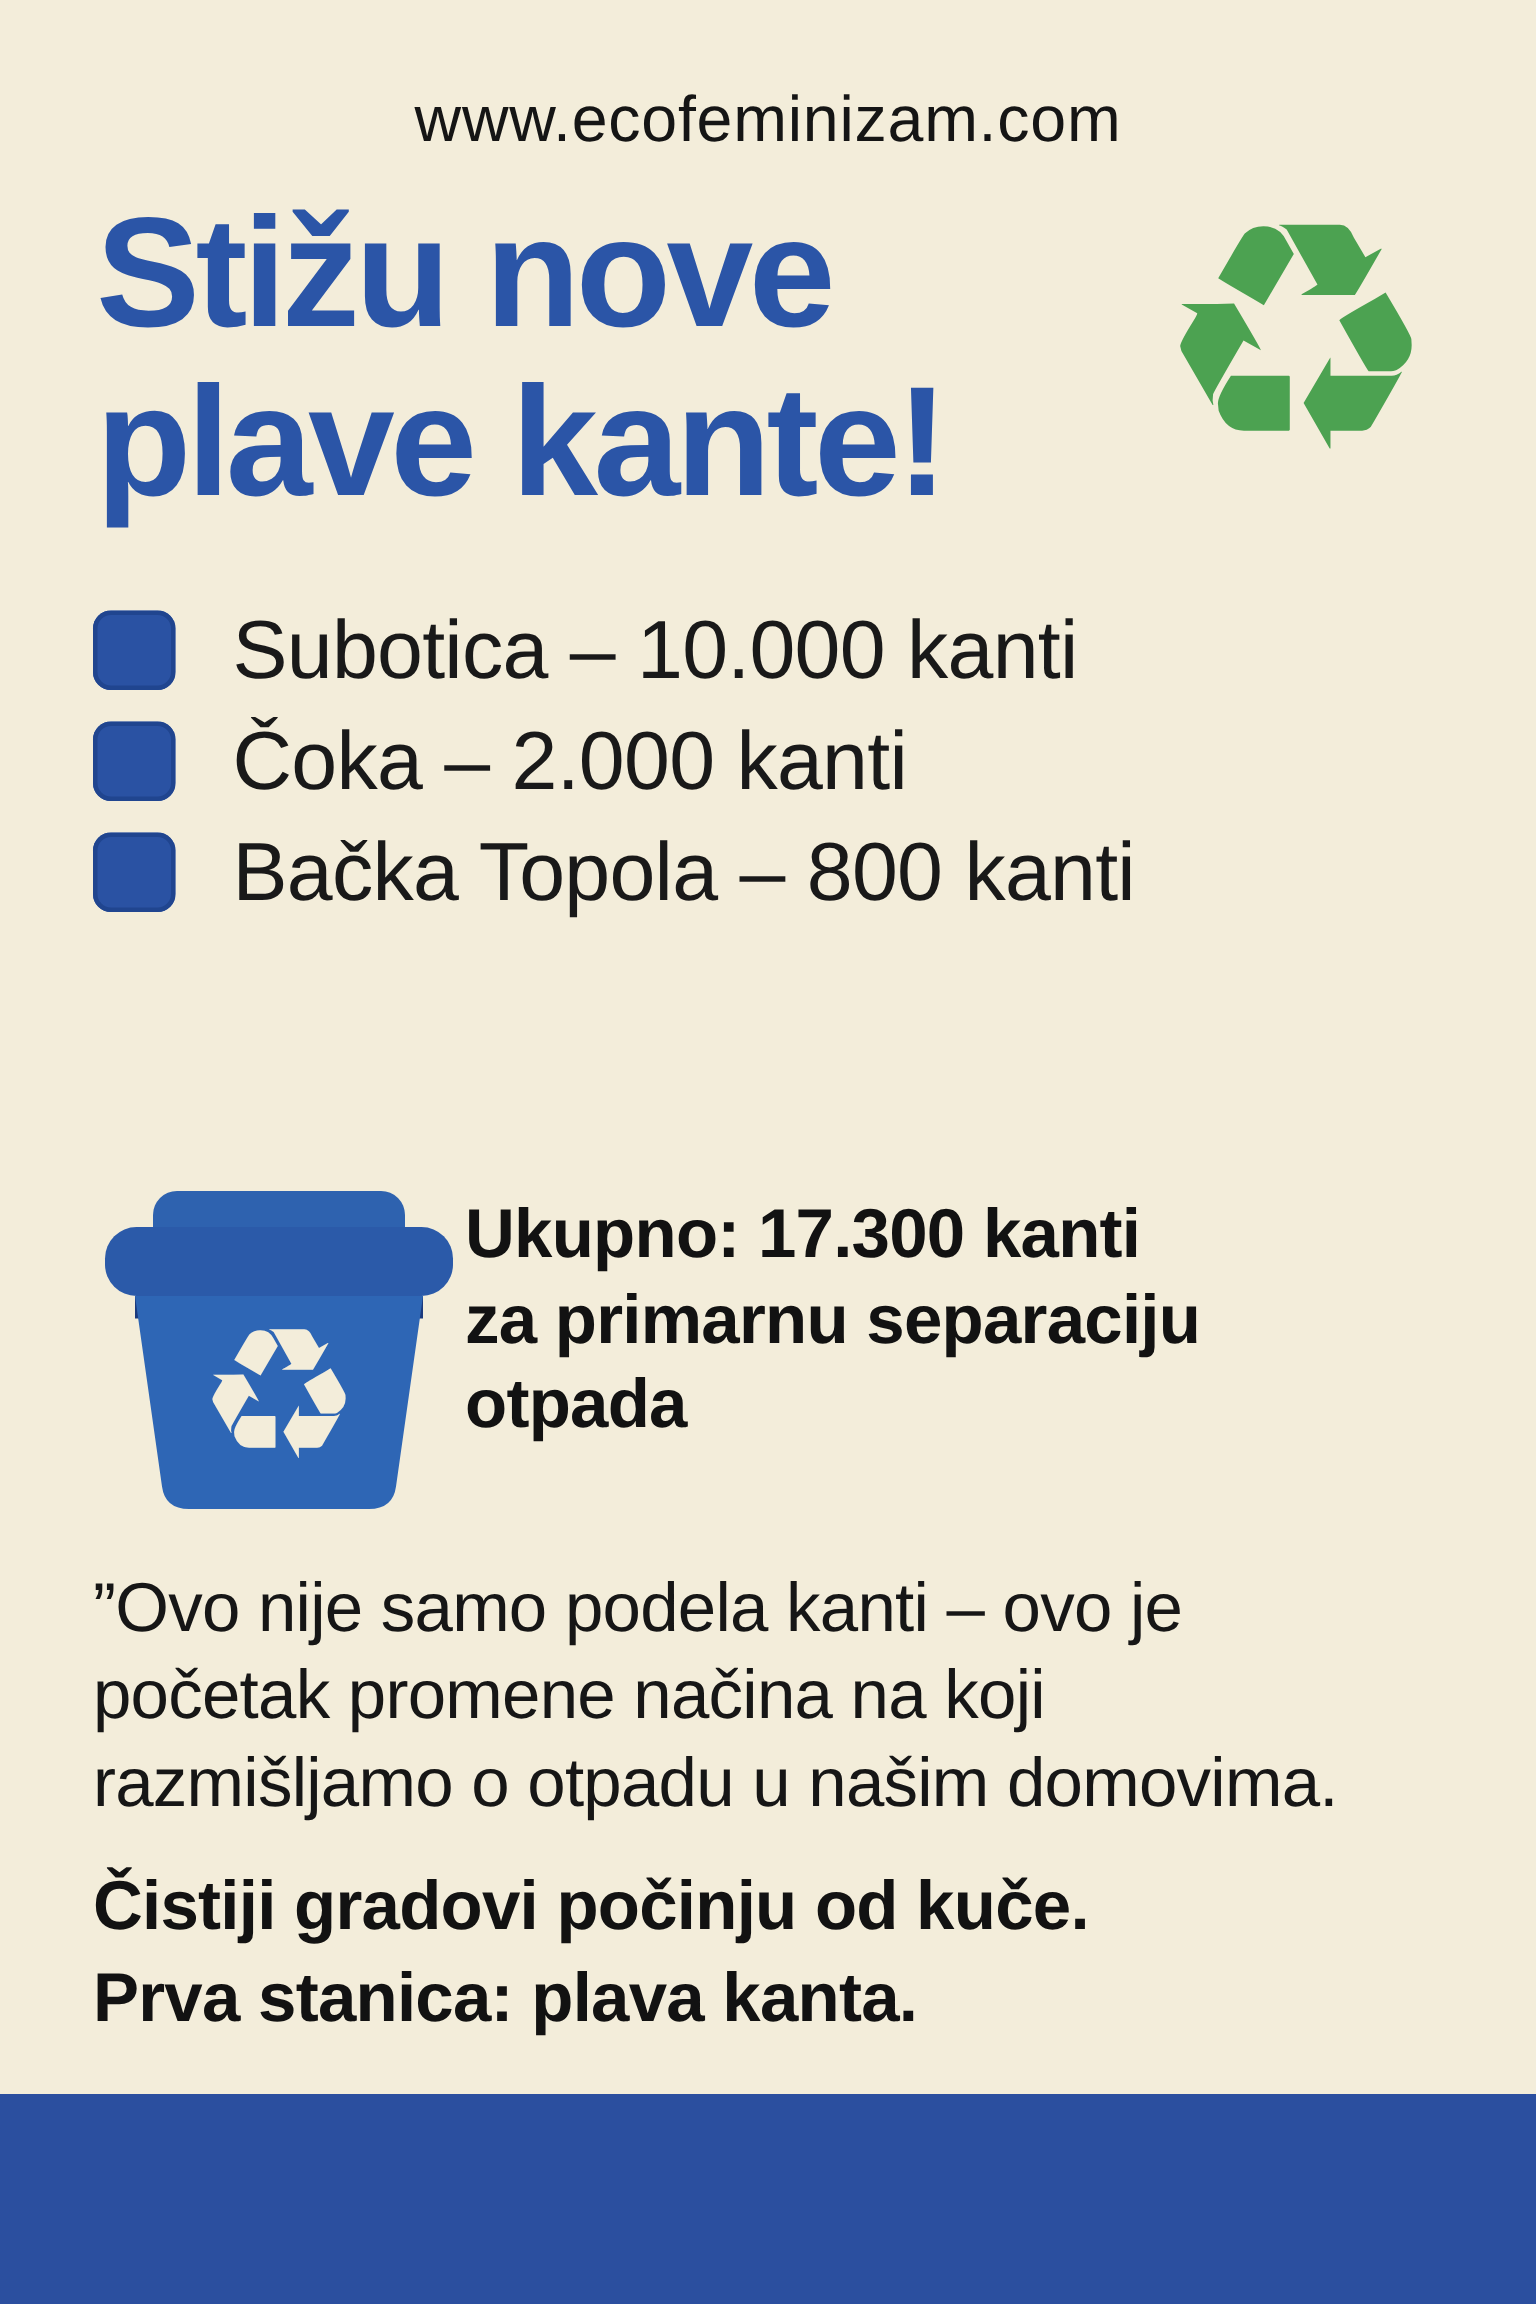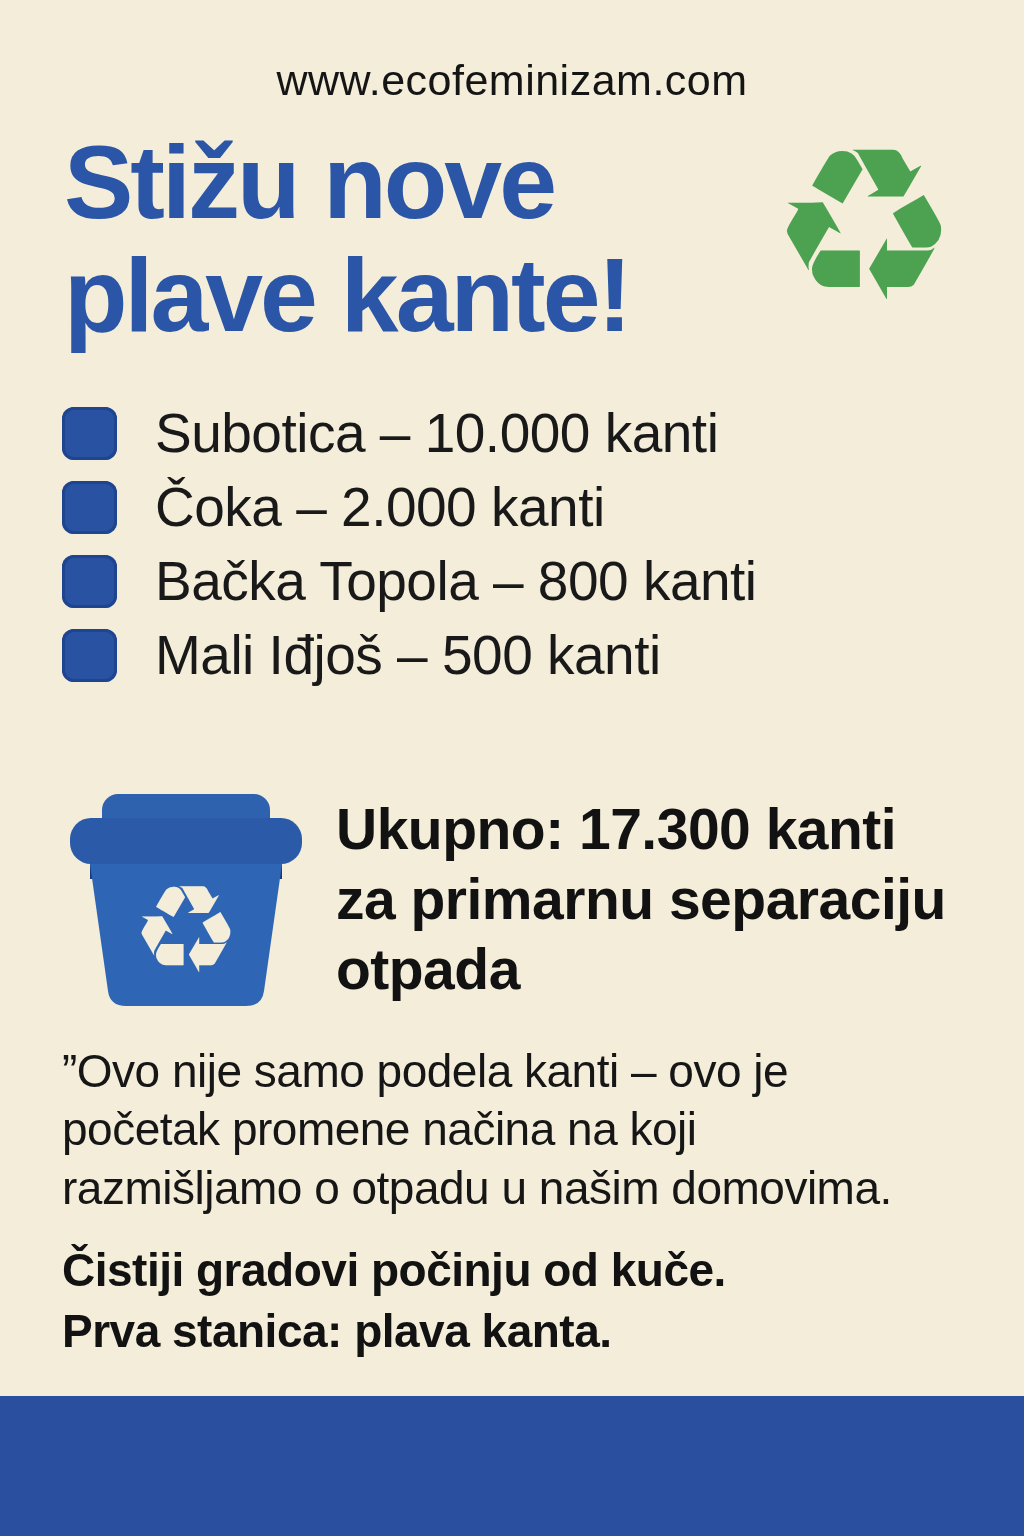--- a/index.html
+++ b/index.html
@@ -45,22 +45,22 @@
 
   .summary { position: absolute; top: 792px; left: 62px; display: flex; }
   .bin { position: relative; width: 248px; height: 218px; flex: none; }
   .bin-symbol {
     position: absolute; left: 0; top: 72px; width: 100%; height: 132px;
     display: flex; align-items: center; justify-content: center;
     font-family: "DejaVu Sans", sans-serif;
     font-size: 122px; line-height: 1; color: #f3edda;
   }
   .summary-text {
-    margin-left: 26px; margin-top: 2px;
-    font-size: 57px; font-weight: 700; line-height: 1.23;
+    margin-top: 2px;
+    font-size: 46px; font-weight: 700; line-height: 1.23;
     letter-spacing: -0.5px; color: #121212;
   }
 
   .quote {
     position: absolute; top: 1042px; left: 62px; width: 950px;
     font-size: 46px; line-height: 1.27; color: #161616; letter-spacing: -0.5px;
   }
 
   .closing {
     position: absolute; top: 1240px; left: 62px; width: 900px;
@@ -93,24 +93,20 @@
       <span class="city-label">Subotica – 10.000 kanti</span>
     </div>
     <div class="city-row">
       <span class="bullet"></span>
       <span class="city-label">Čoka – 2.000 kanti</span>
     </div>
     <div class="city-row">
       <span class="bullet"></span>
       <span class="city-label">Bačka Topola – 800 kanti</span>
     </div>
-    <div class="city-row">
-      <span class="bullet"></span>
-      <span class="city-label">Mali Iđjoš – 500 kanti</span>
-    </div>
   </div>
 
   <div class="summary">
     <div class="bin">
       <svg width="248" height="218" viewBox="0 0 248 218">
         <rect x="40" y="2" width="168" height="50" rx="16" fill="#2e62af"></rect>
         <rect x="8" y="26" width="232" height="46" rx="21" fill="#2b5aa9"></rect>
         <rect x="28" y="72" width="192" height="15" fill="#1b3a7d"></rect>
         <path d="M28 72 L220 72 L202 199 Q200 214 184 214 L64 214 Q48 214 46 199 Z" fill="#2e66b5"></path>
       </svg>

